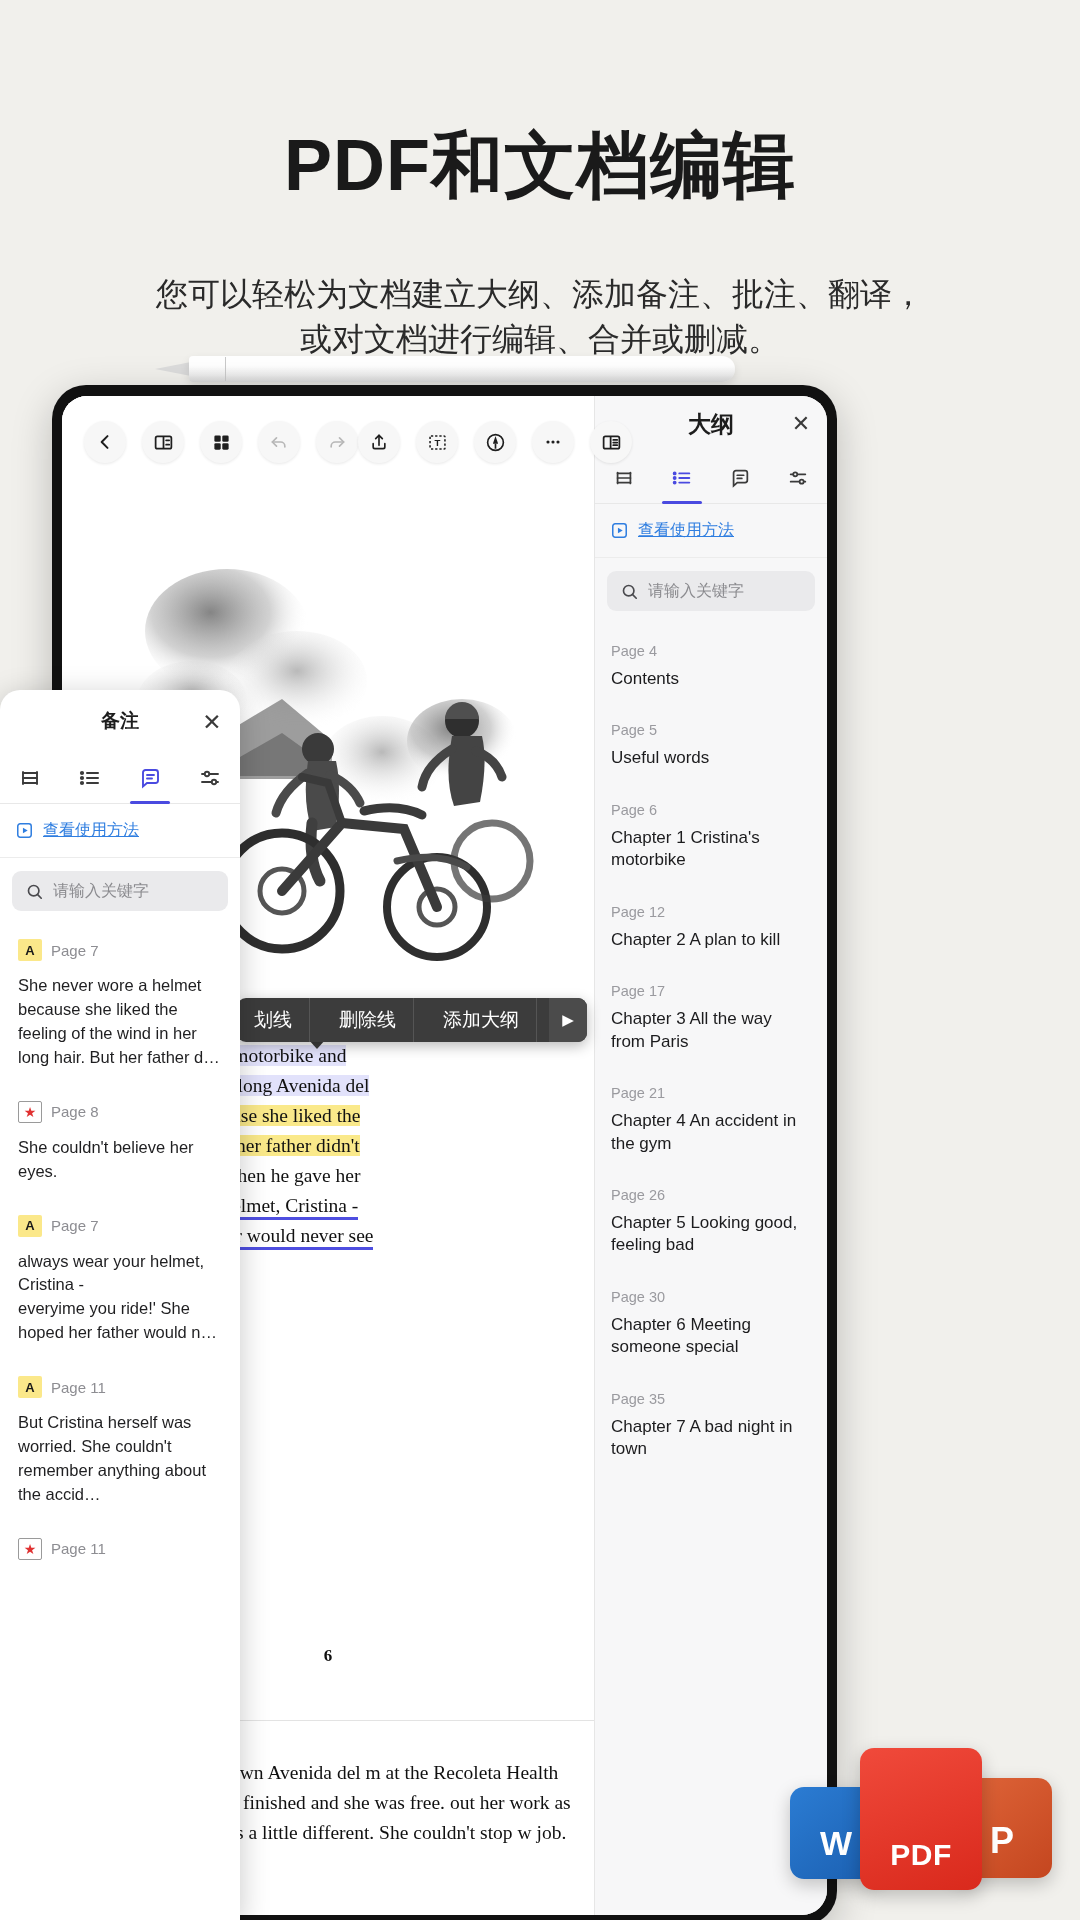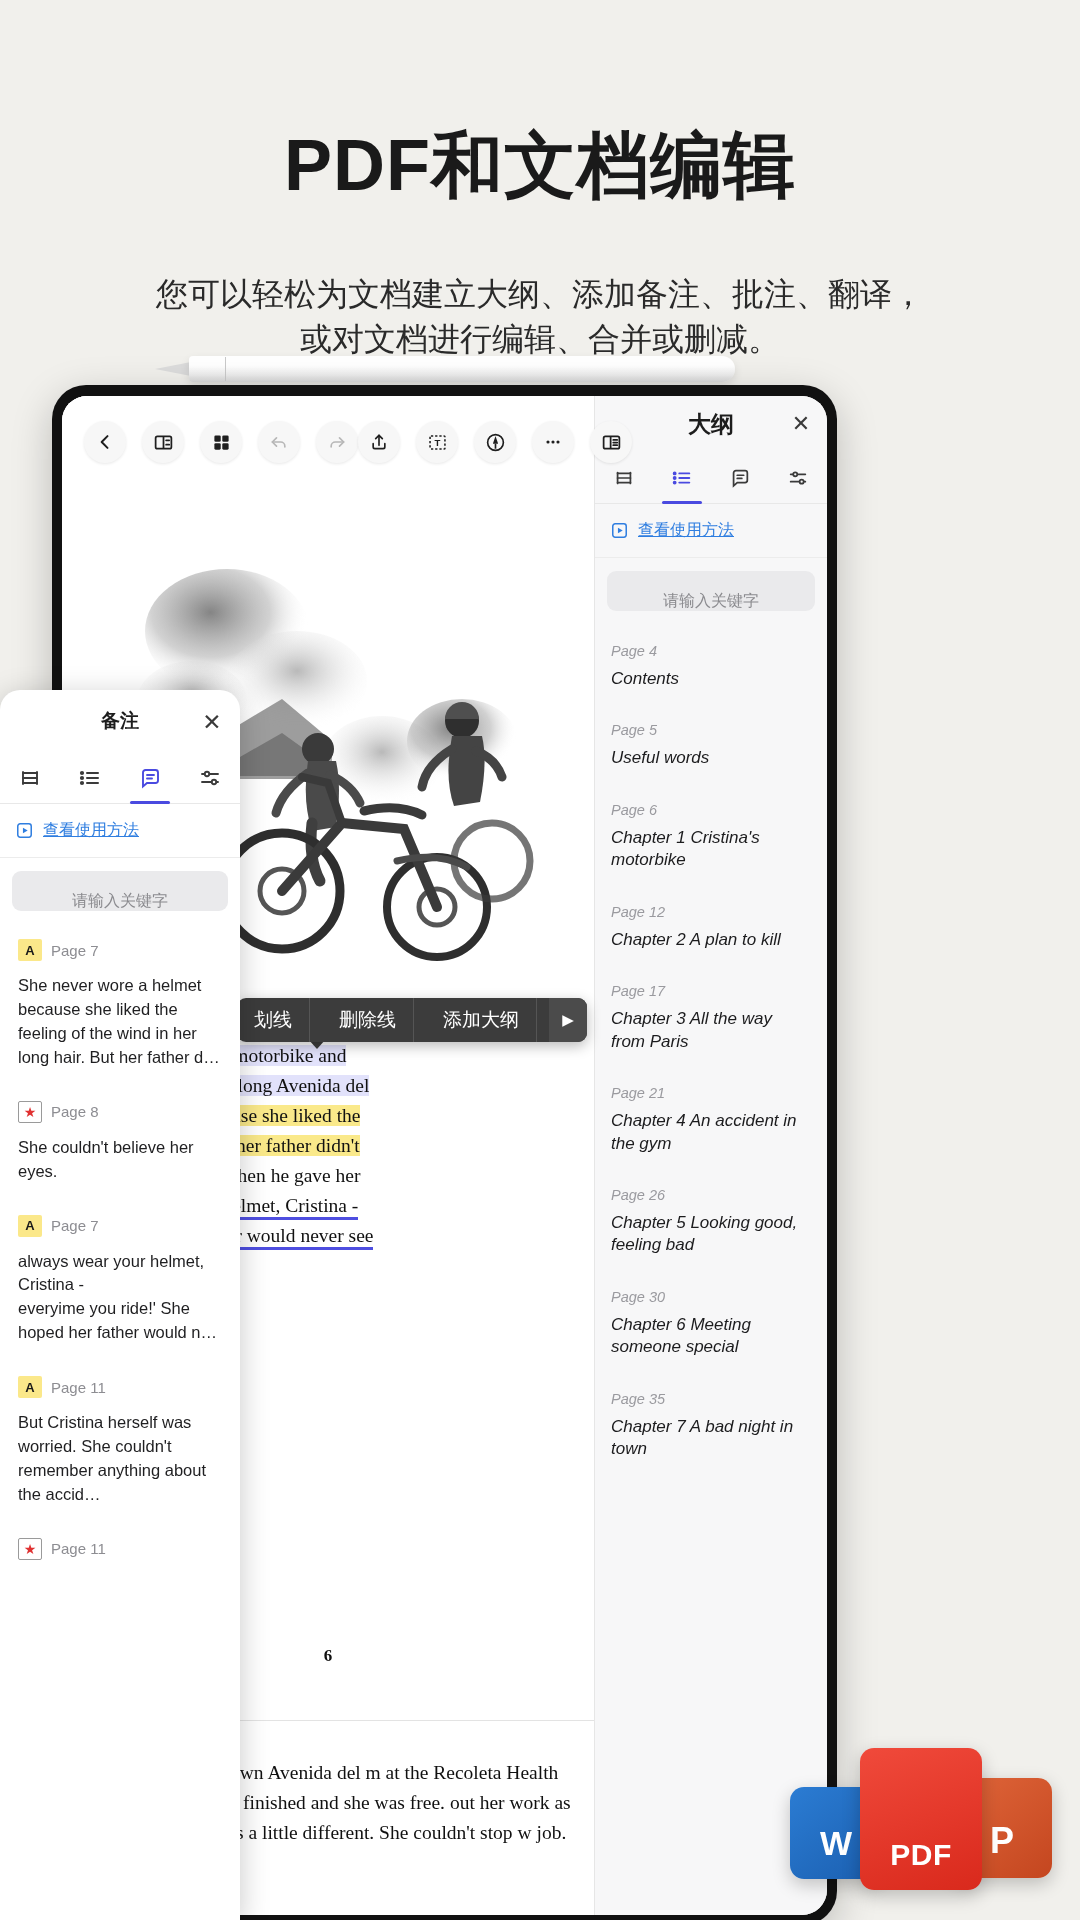--- a/index.html
+++ b/index.html
@@ -162,25 +162,25 @@
     bottom: 0; width: 40px; height: 3px; background: #4a4ae0; border-radius: 2px;
   }
   .how-row {
     height: 54px; display: flex; align-items: center; gap: 9px; padding-left: 15px;
     border-bottom: 1px solid #ececec;
   }
   .how-text { color: #2f7ee0; font-size: 16px; text-decoration: underline; }
   .search-wrap { padding: 13px 12px; }
   .search-box {
     height: 40px; background: #eaeaec; border-radius: 9px;
-    display: flex; align-items: center; gap: 20px; padding: 0 13px; flex-direction: column;
+    display: flex; align-items: center; gap: 9px; padding: 0 13px;
   }
   .search-ph { color: #8b8b8f; font-size: 16px; }
   .outline-list { flex: 1; overflow: hidden; padding: 5px 0 0 0; }
-  .ol-item { padding: 14px 24px 18px 16px; font-style: italic; }
+  .ol-item { padding: 14px 24px 18px 16px; }
   .ol-page { font-size: 14.5px; color: #9a9a9f; margin-bottom: 9px; }
   .ol-title { font-size: 17px; color: #1c1c1e; line-height: 1.32; }
 
   
   .notes-panel {
     position: absolute; left: 0; top: 690px;
     width: 240px; height: 1230px;
     background: #fff; border-radius: 20px 20px 0 0;
     box-shadow: 0 6px 30px rgba(0,0,0,.22);
     overflow: hidden; z-index: 20;

